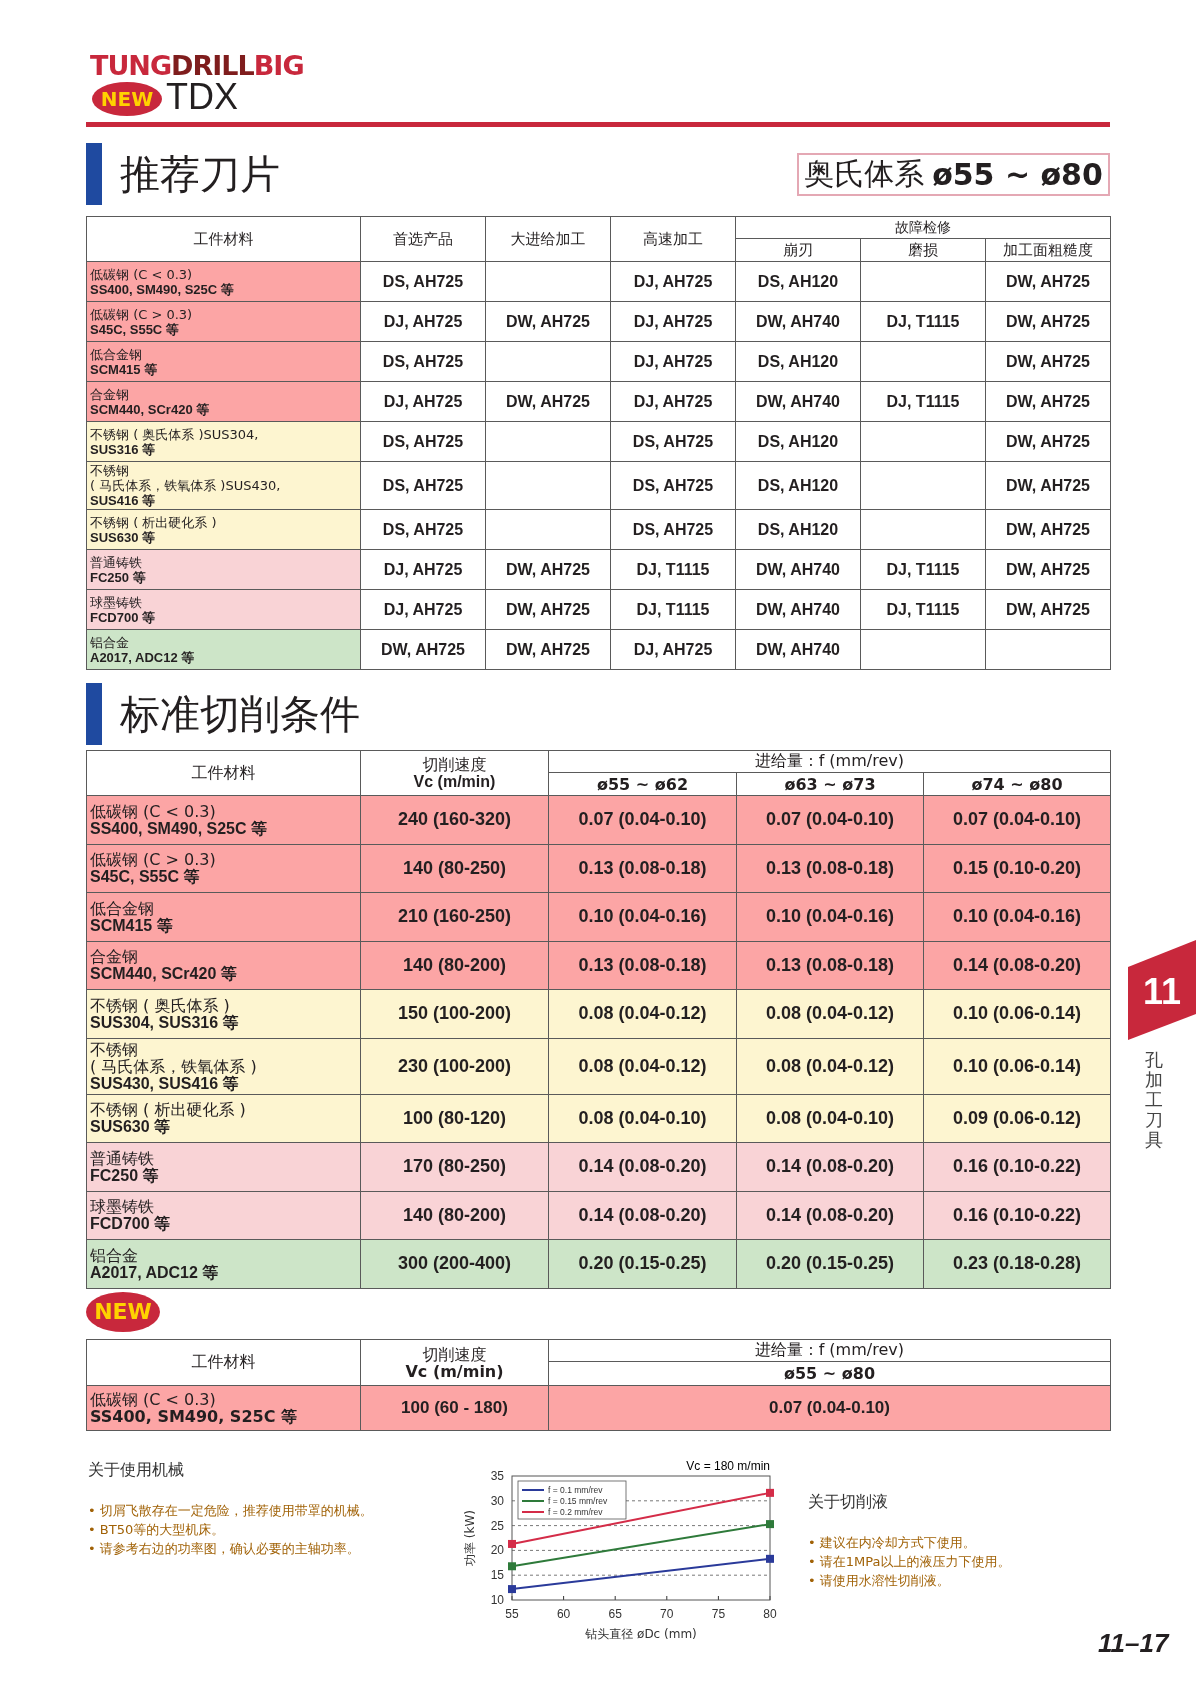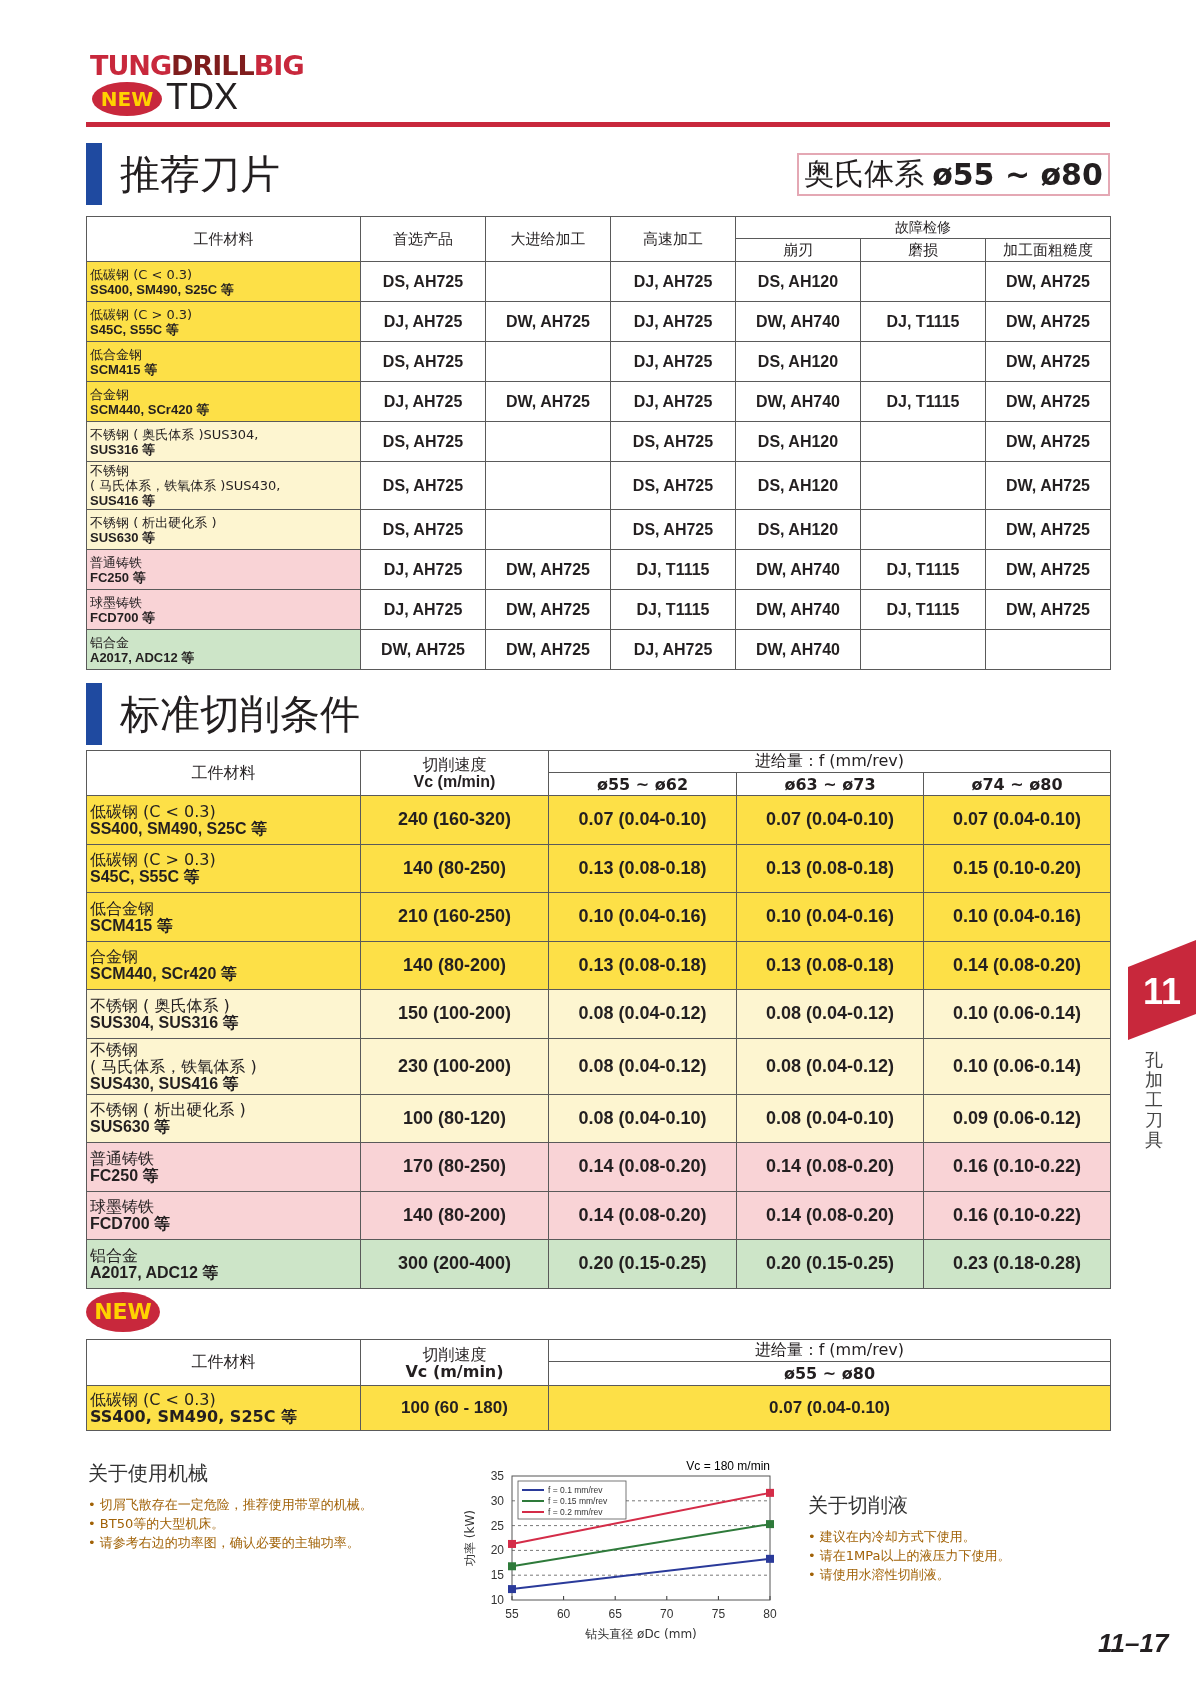--- a/index.html
+++ b/index.html
@@ -17,37 +17,37 @@
 .diam{left:797px;top:153px;width:313px;height:43px;border:2px solid #e4a8b4;font-size:30px;font-family:"DejaVu Sans",sans-serif;display:flex;align-items:center;justify-content:center}
 .diam b{margin-left:8px}
 table{border-collapse:collapse;table-layout:fixed}
 td,th{border:1.5px solid #5a5a5a;text-align:center;vertical-align:middle}
 th{font-weight:normal;font-family:"DejaVu Sans",sans-serif;background:#fff}
 .t1{left:86px;top:216px;width:1024px}
 .t1 th{font-size:15px}
 .t1 td{font-size:16px;font-weight:bold;height:40px}
 .t1 td.mat{text-align:left;font-size:13px;font-weight:normal;line-height:15px;padding:1px 3px;font-family:"DejaVu Sans",sans-serif}
 .t1 td.mat b{font-family:"Liberation Sans",sans-serif}
-.blue{background:#fde047}
+.blue{background:#fca5a5}
 .yellow{background:#fdf5d0}
 .pink{background:#f9d3d6}
 .green{background:#cde5c8}
 .t2{left:86px;top:750px;width:1024px}
 .t2 th{font-size:16px}
 .t2 td{font-size:18px;font-weight:bold;height:48.5px}
 .t2 td.mat{text-align:left;font-size:16px;font-weight:normal;line-height:17px;padding:2px 3px;font-family:"DejaVu Sans",sans-serif}
 .t2 td.mat b{font-family:"Liberation Sans",sans-serif}
 .t3{left:86px;top:1339px;width:1024px}
 .t3 th{font-size:16px}
 .t3 td{font-size:17px;font-weight:bold;height:45px}
 .t3 td.mat{text-align:left;font-size:16px;font-weight:normal;line-height:17px;padding:2px 3px;font-family:"DejaVu Sans",sans-serif}
 .sideTab{left:1128px;top:940px;width:68px;height:100px}
 .sideLabel{left:1142px;top:1050px;width:24px;font-size:18px;line-height:20px;font-family:"DejaVu Sans",sans-serif;color:#444;text-align:center}
 .notes h3{font-size:24px;font-weight:normal;font-family:"DejaVu Sans",sans-serif}
-.notes h4{font-size:20px;font-weight:normal;font-family:"DejaVu Sans",sans-serif;color:#333;margin:10px 0 8px}
+.notes h4{font-size:16px;font-weight:normal;font-family:"DejaVu Sans",sans-serif;color:#333;margin:10px 0 20px}
 .notes li{list-style:none;font-size:13px;color:#a16207;line-height:19px;font-family:"DejaVu Sans",sans-serif}
 .pageno{left:1098px;top:1628px;font-size:26px;font-weight:bold;font-style:italic}
 </style>
 </head>
 <body>
 
 <div class="abs logo"><span>TUNG</span><span class="mid">DRILL</span><span>BIG</span></div>
 <div class="abs newbadge topbadge">NEW</div>
 <div class="abs tdx">TDX</div>
 <div class="abs redline"></div>

